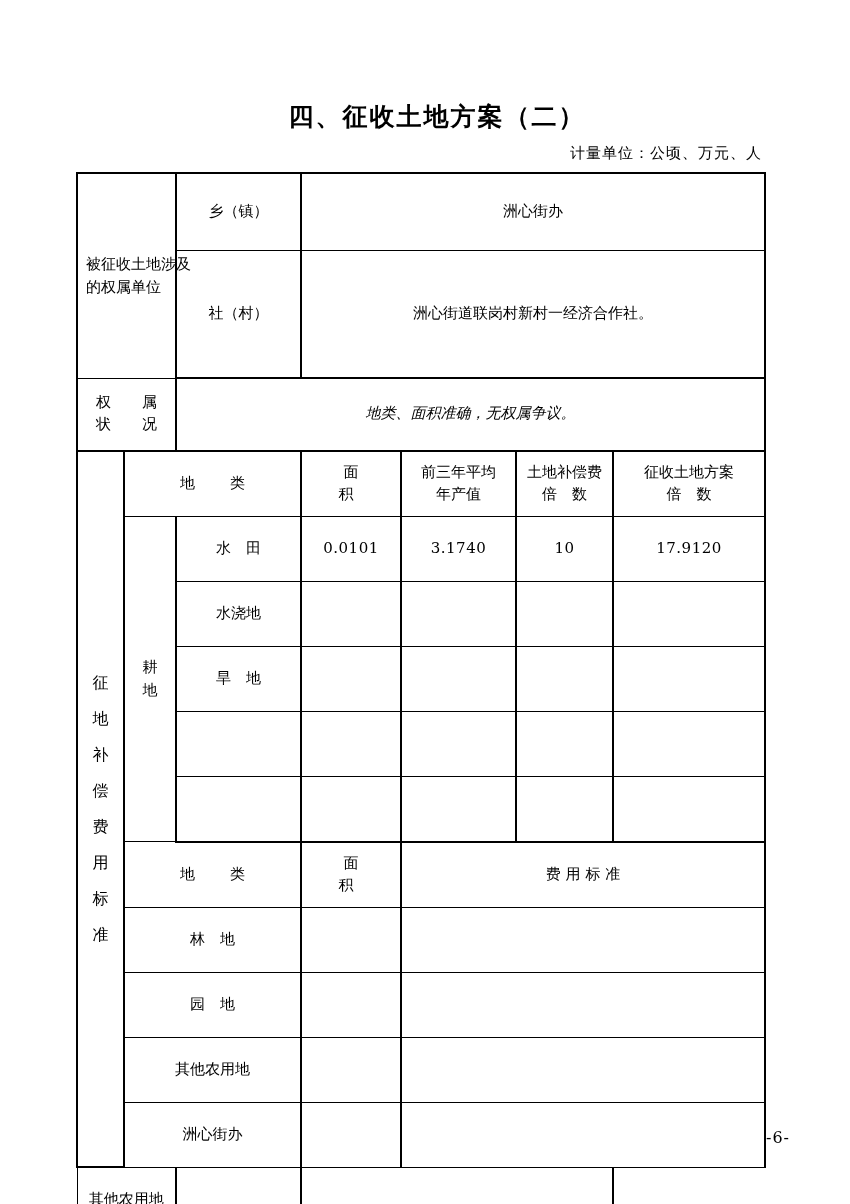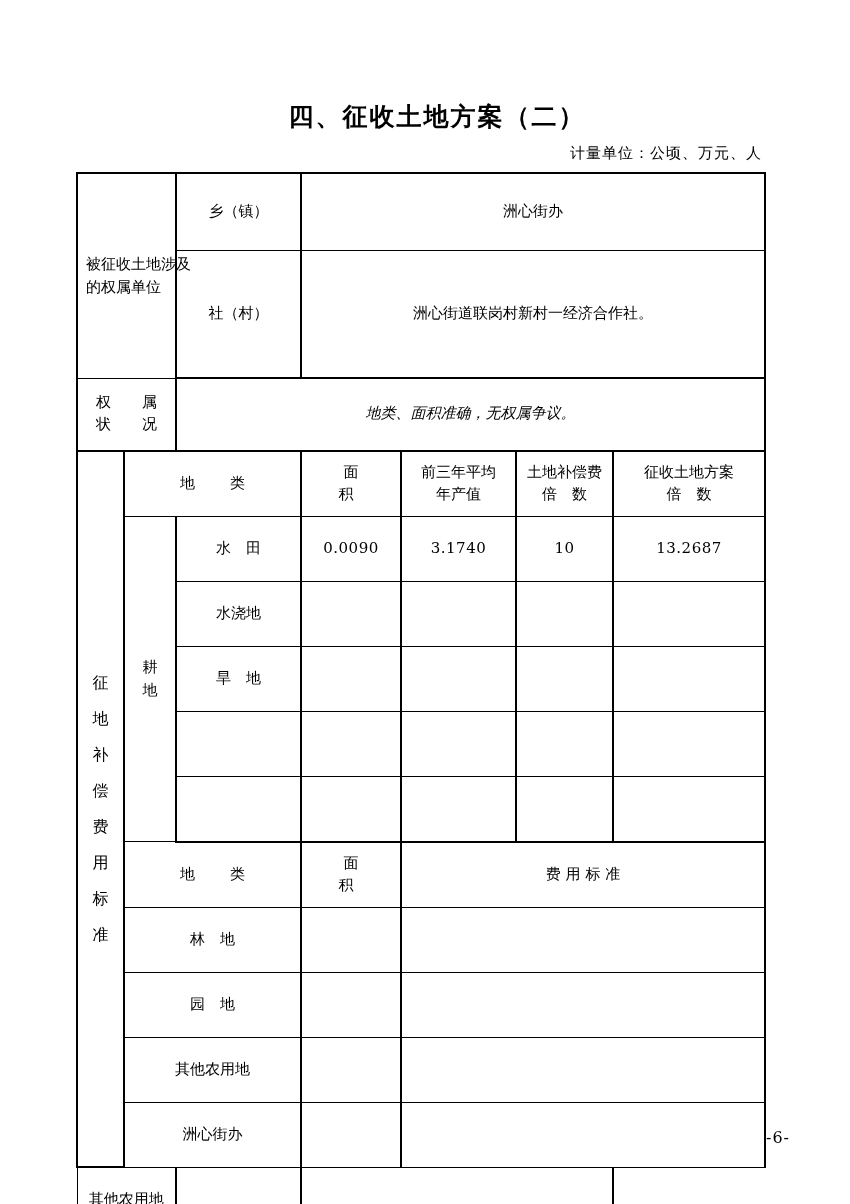--- a/index.html
+++ b/index.html
@@ -185,24 +185,24 @@
           <div>征收土地方案</div>
           <div>倍　数</div>
         </td>
       </tr>
 
       <tr>
         <td class="thick-r" rowspan="5">
           <div class="vlabel vlabel-wrap">耕地</div>
         </td>
         <td class="cell-pad thick-r" style="height:48px">水　田</td>
-        <td class="cell-pad thick-r num">0.0090</td>
+        <td class="cell-pad thick-r num">0.0101</td>
         <td class="cell-pad thick-r num">3.1740</td>
         <td class="cell-pad thick-r num">10</td>
-        <td class="cell-pad outer-right num">13.2687</td>
+        <td class="cell-pad outer-right num">17.9120</td>
       </tr>
 
       <tr>
         <td class="cell-pad thick-r" style="height:48px">水浇地</td>
         <td class="cell-pad thick-r num"></td>
         <td class="cell-pad thick-r num"></td>
         <td class="cell-pad thick-r num"></td>
         <td class="cell-pad outer-right num"></td>
       </tr>
 

